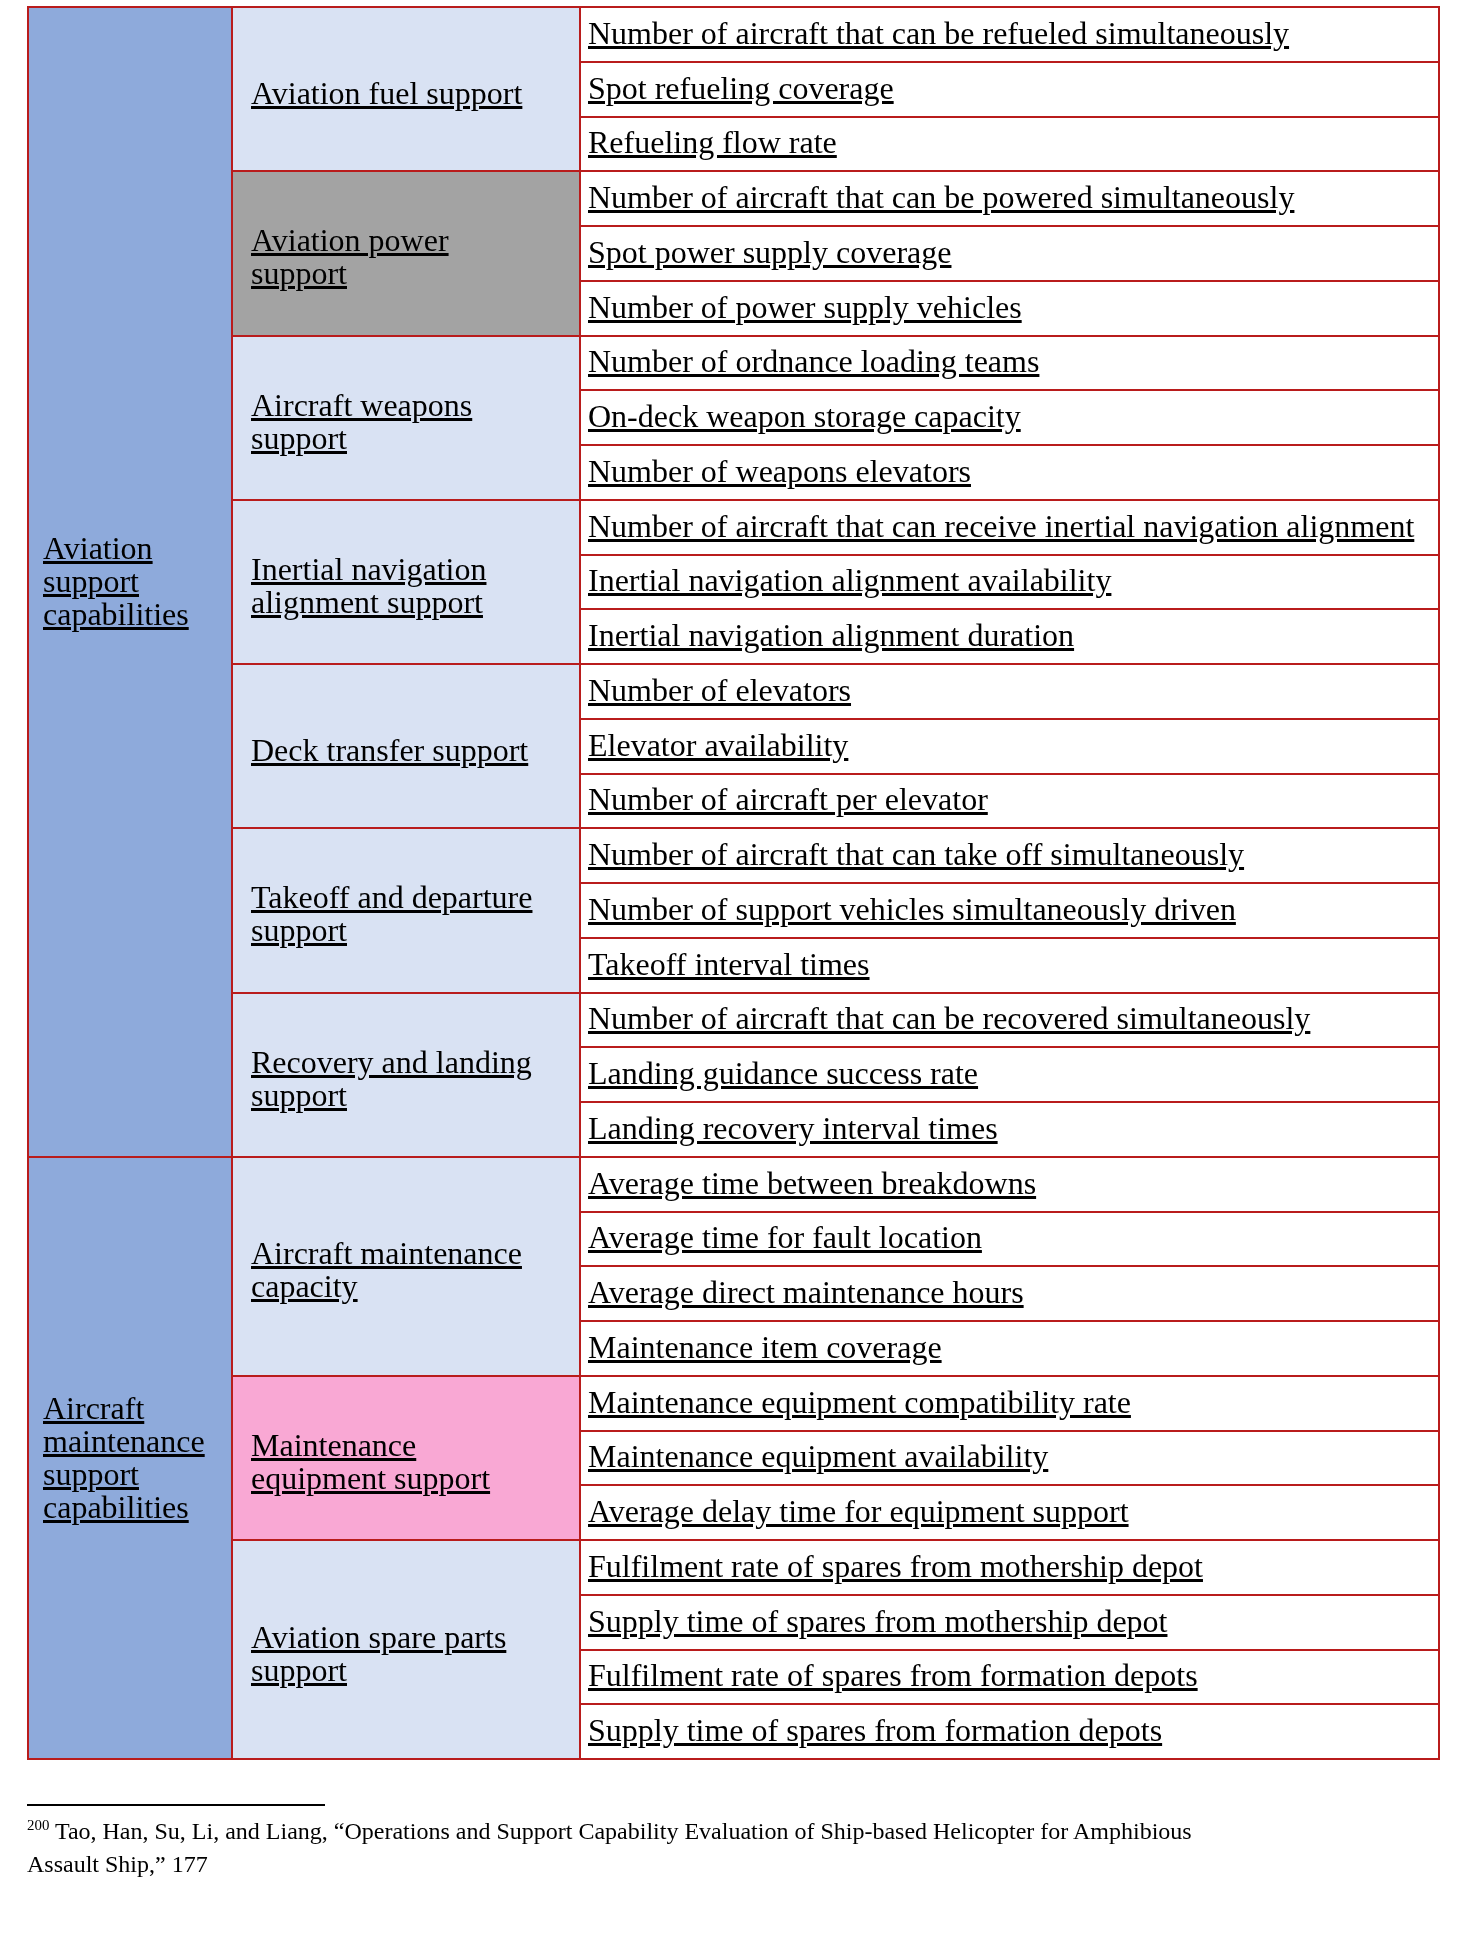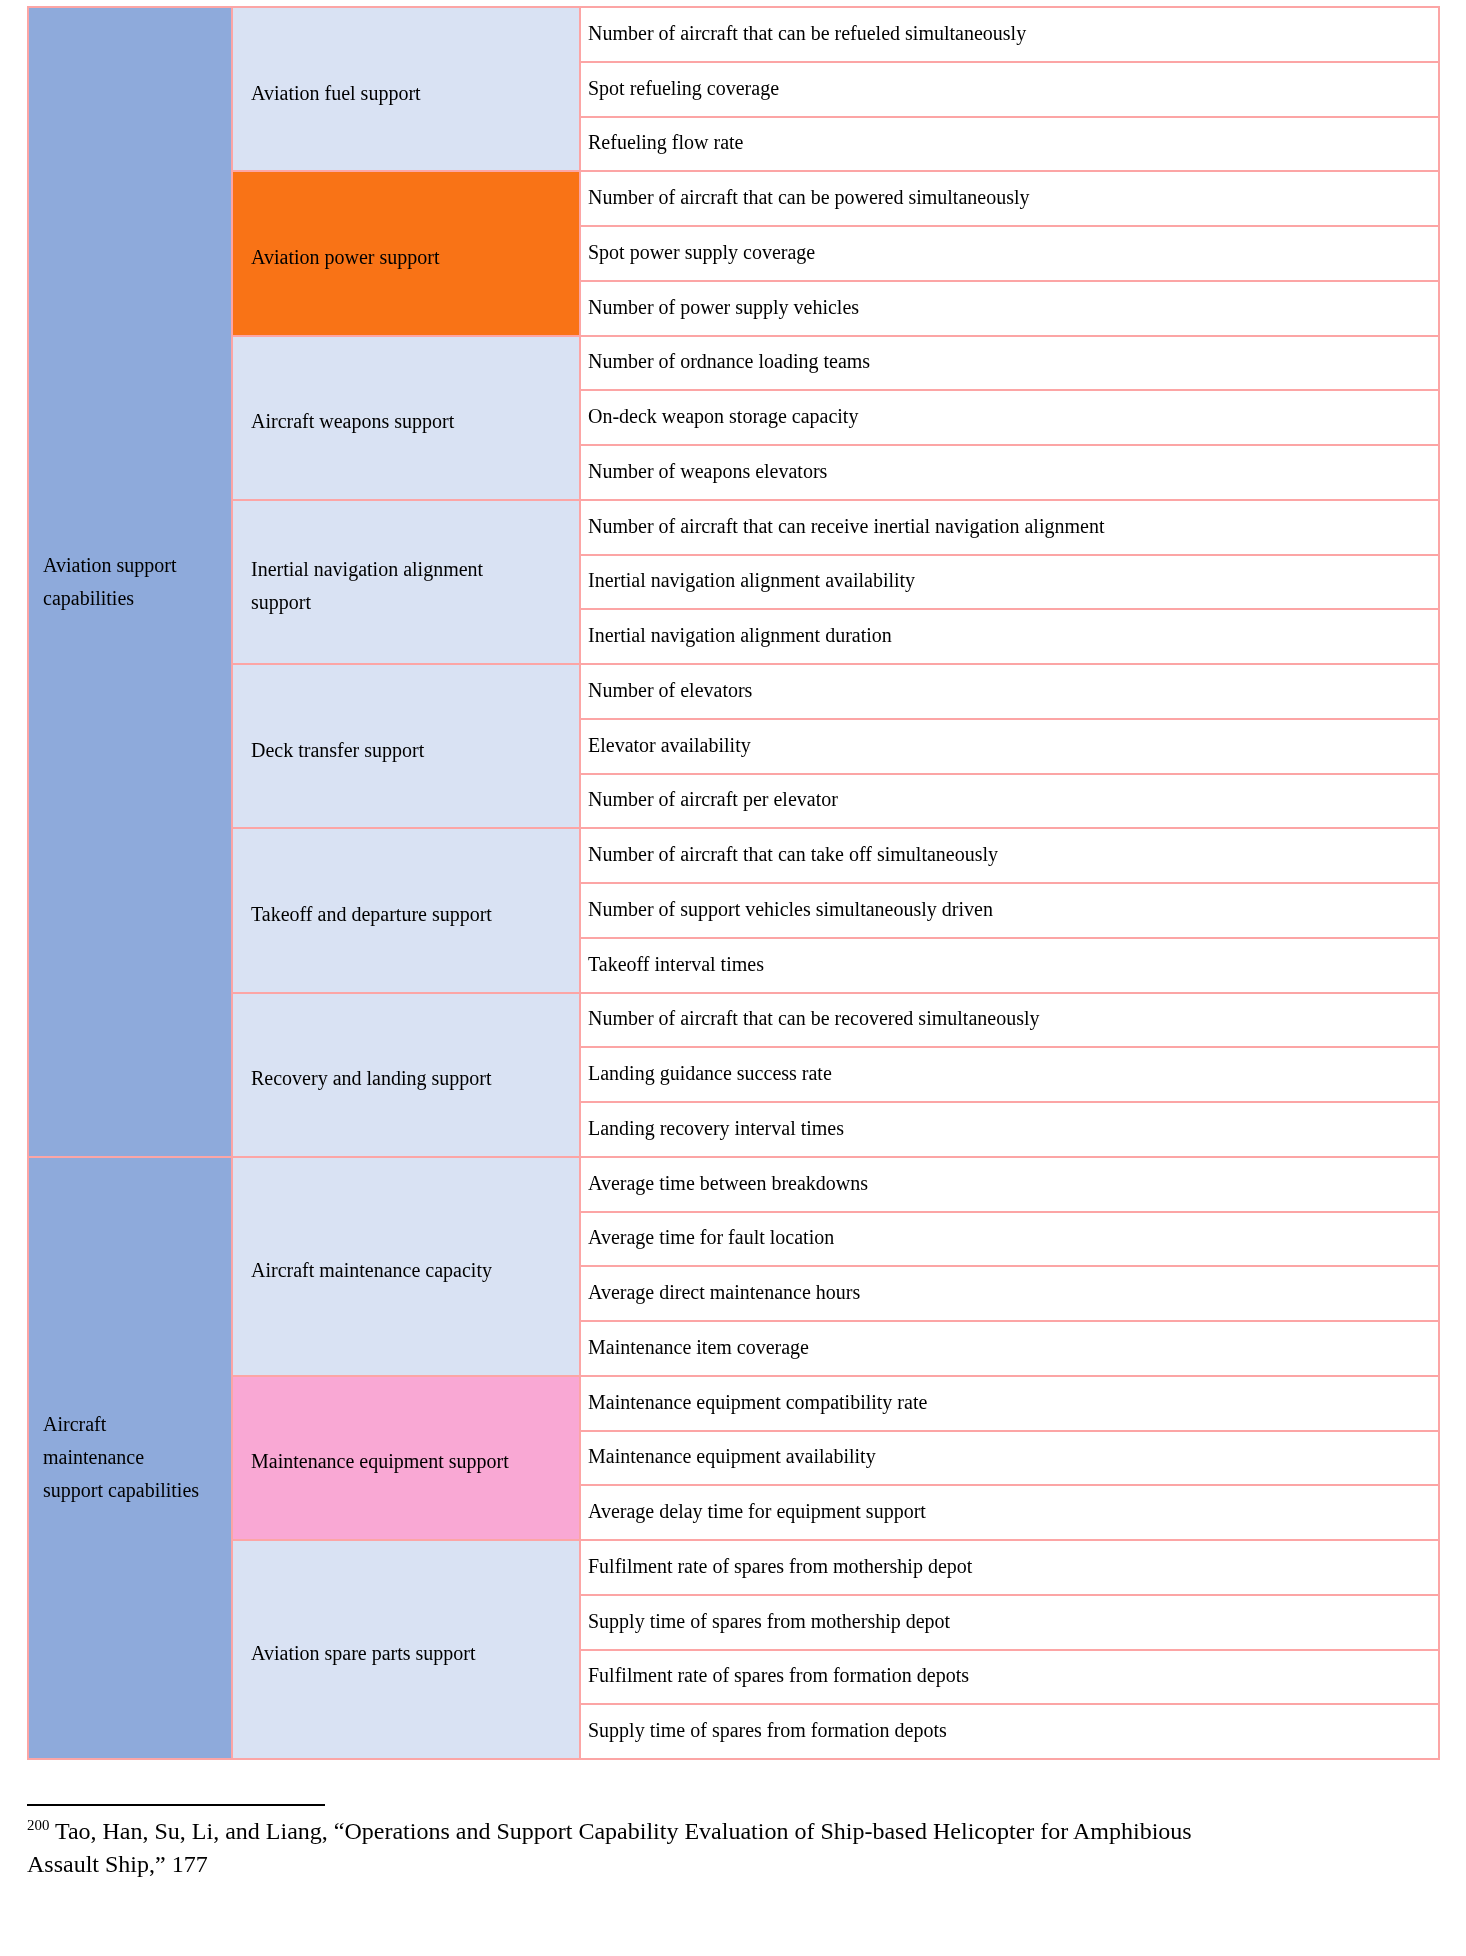--- a/index.html
+++ b/index.html
@@ -25,25 +25,26 @@
     vertical-align: super;
     line-height: 0;
   }
 
   table.criteria-table {
     border-collapse: collapse;
     table-layout: fixed;
     width: 1413px;
   }
   table.criteria-table td {
-    border: 2px solid #fca5a5;
-    font-size: 20px;
+    border: 2px solid #b91c1c;
+    font-size: 32px;
     line-height: 33px;
     vertical-align: middle;
     overflow: hidden;
+    text-decoration: underline;
   }
   td.cat-cell {
     padding: 0 30px 0 14px;
   }
   td.sub-cell {
     padding: 8px 36px 0 18px;
   }
   td.crit-cell {
     padding: 0 10px 2px 7px;
     height: 54.75px;
@@ -78,21 +79,21 @@
           <td class="sub-cell" rowspan="3" style="background: rgb(217, 226, 243); width: 348px;">Aviation fuel support</td>
           <td class="crit-cell">Number of aircraft that can be refueled simultaneously</td>
         </tr>
         <tr>
           <td class="crit-cell">Spot refueling coverage</td>
         </tr>
         <tr>
           <td class="crit-cell">Refueling flow rate</td>
         </tr>
         <tr>
-          <td class="sub-cell" rowspan="3" style="background: #f97316; width: 348px;">Aviation power support</td>
+          <td class="sub-cell" rowspan="3" style="background: #a3a3a3; width: 348px;">Aviation power support</td>
           <td class="crit-cell">Number of aircraft that can be powered simultaneously</td>
         </tr>
         <tr>
           <td class="crit-cell">Spot power supply coverage</td>
         </tr>
         <tr>
           <td class="crit-cell">Number of power supply vehicles</td>
         </tr>
         <tr>
           <td class="sub-cell" rowspan="3" style="background: rgb(217, 226, 243); width: 348px; margin-left: 39px;">Aircraft weapons support</td>

